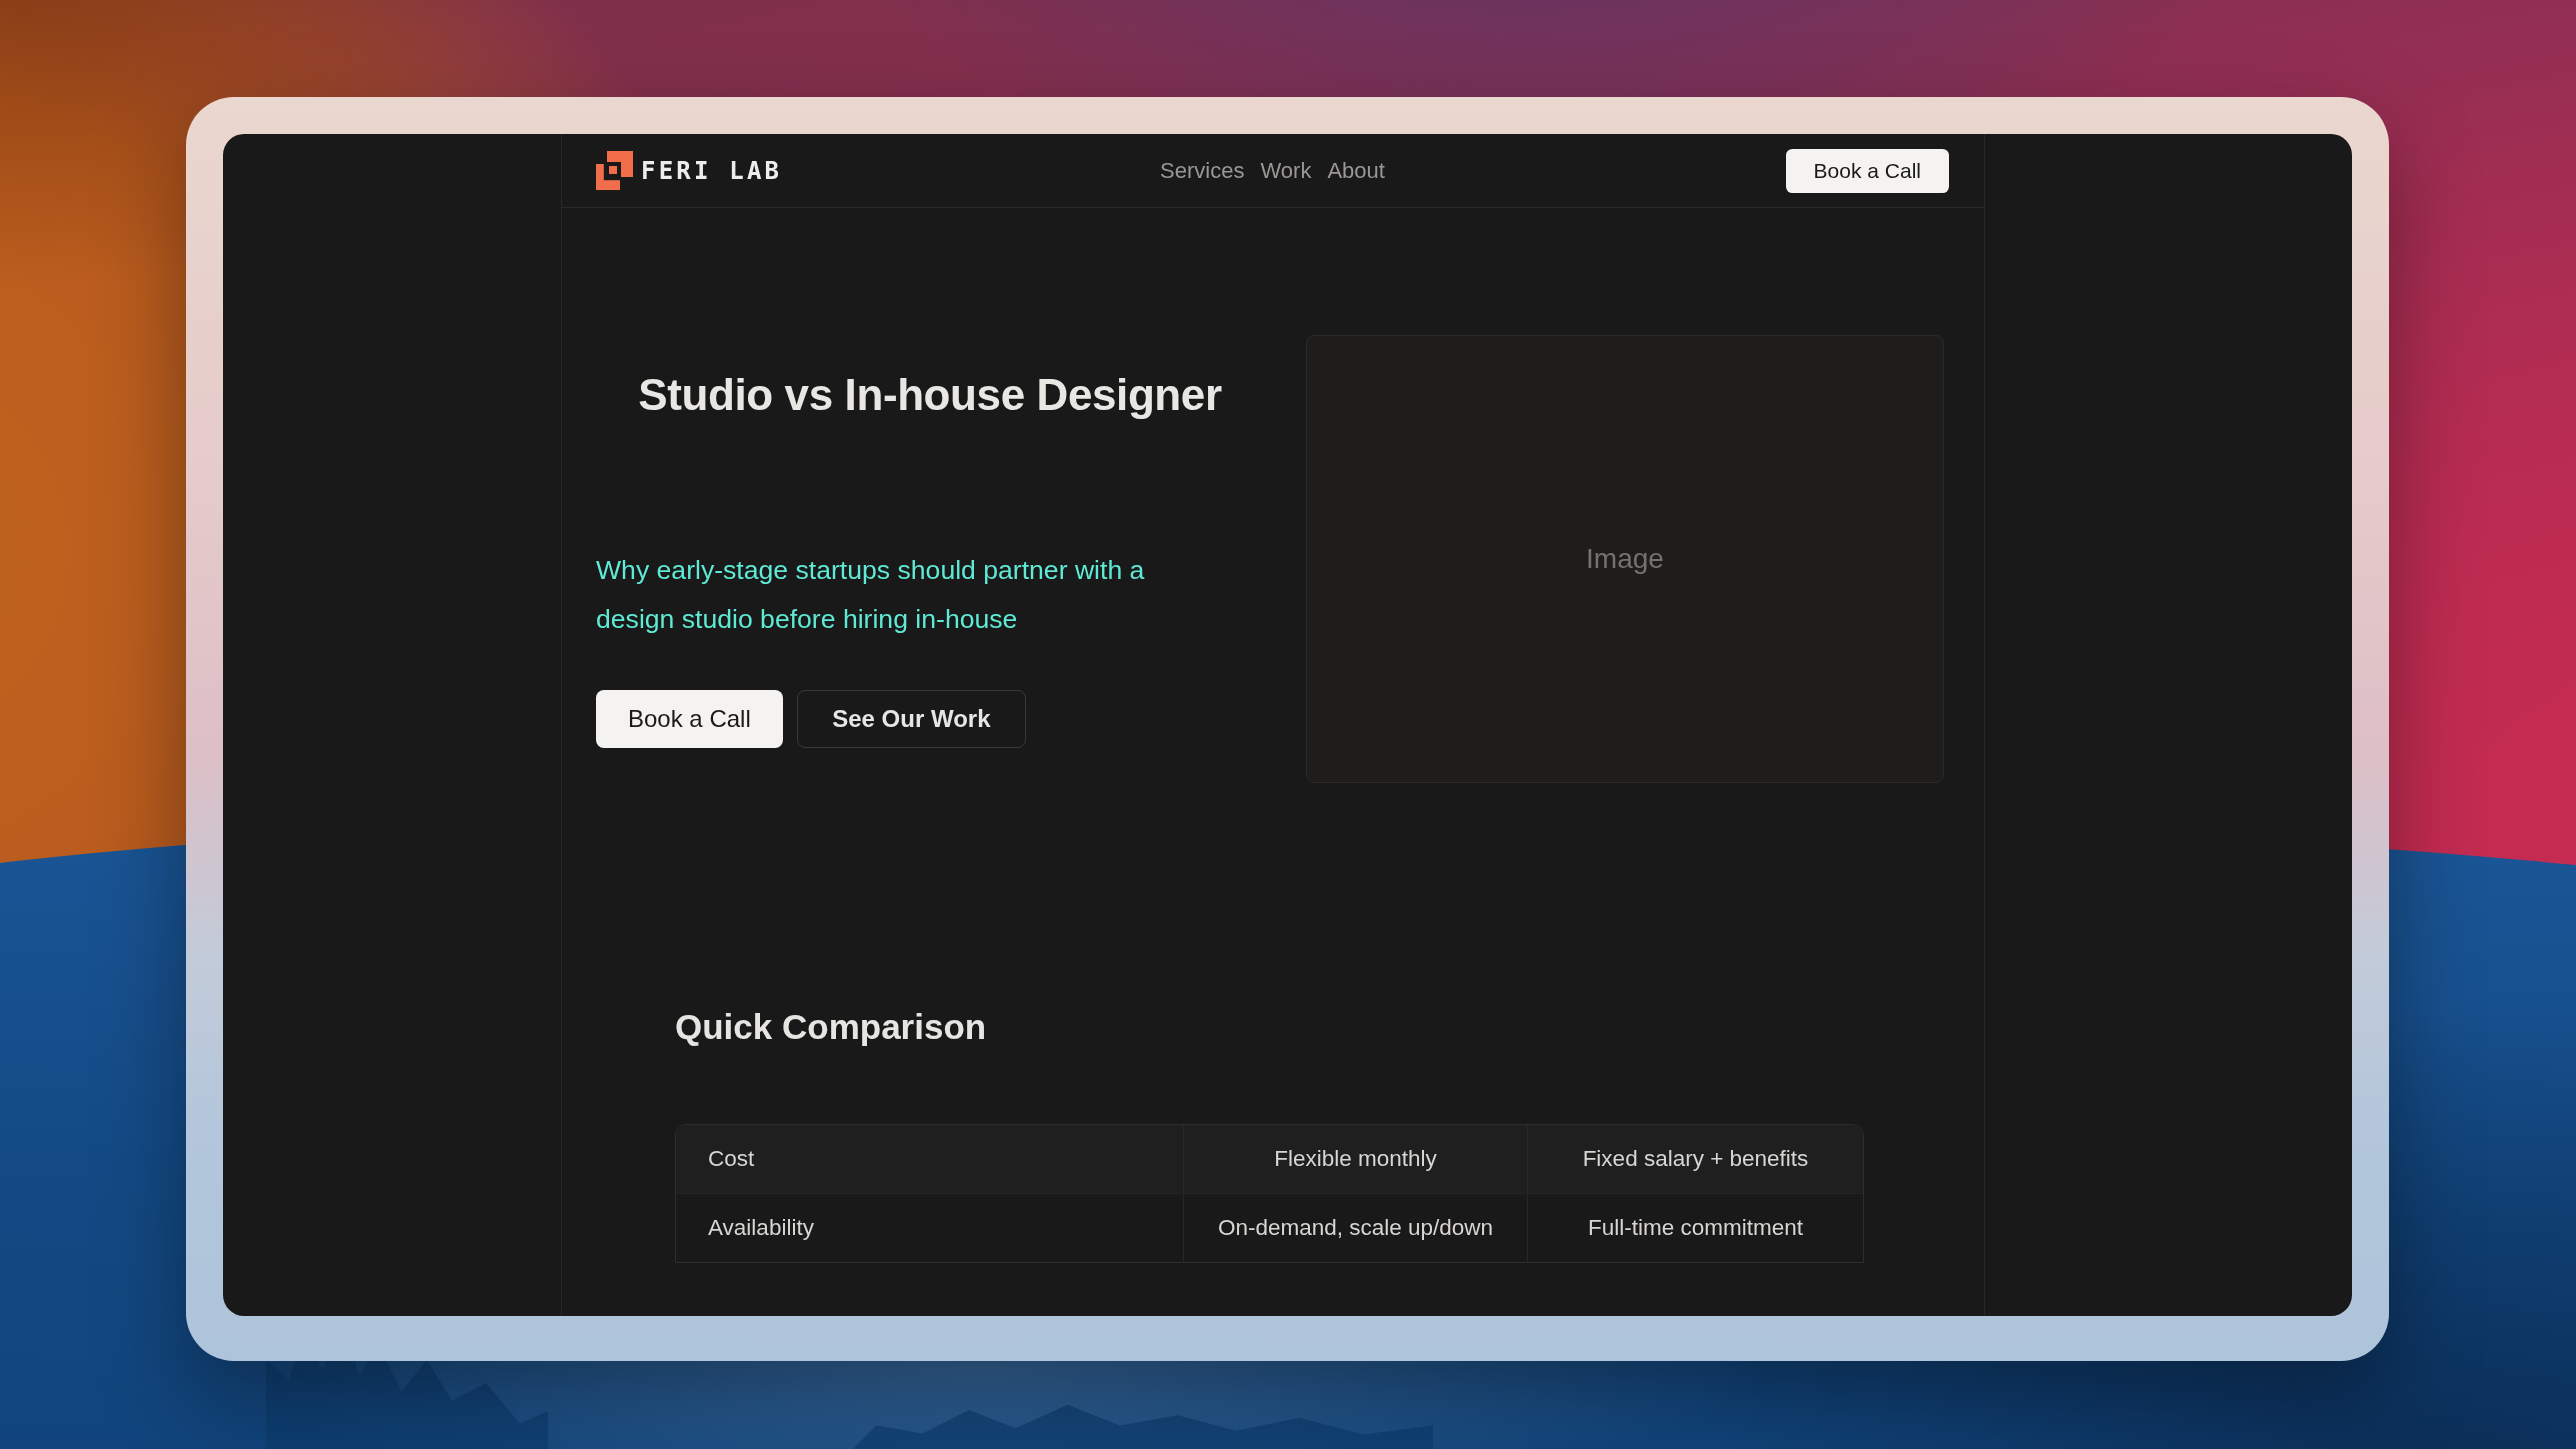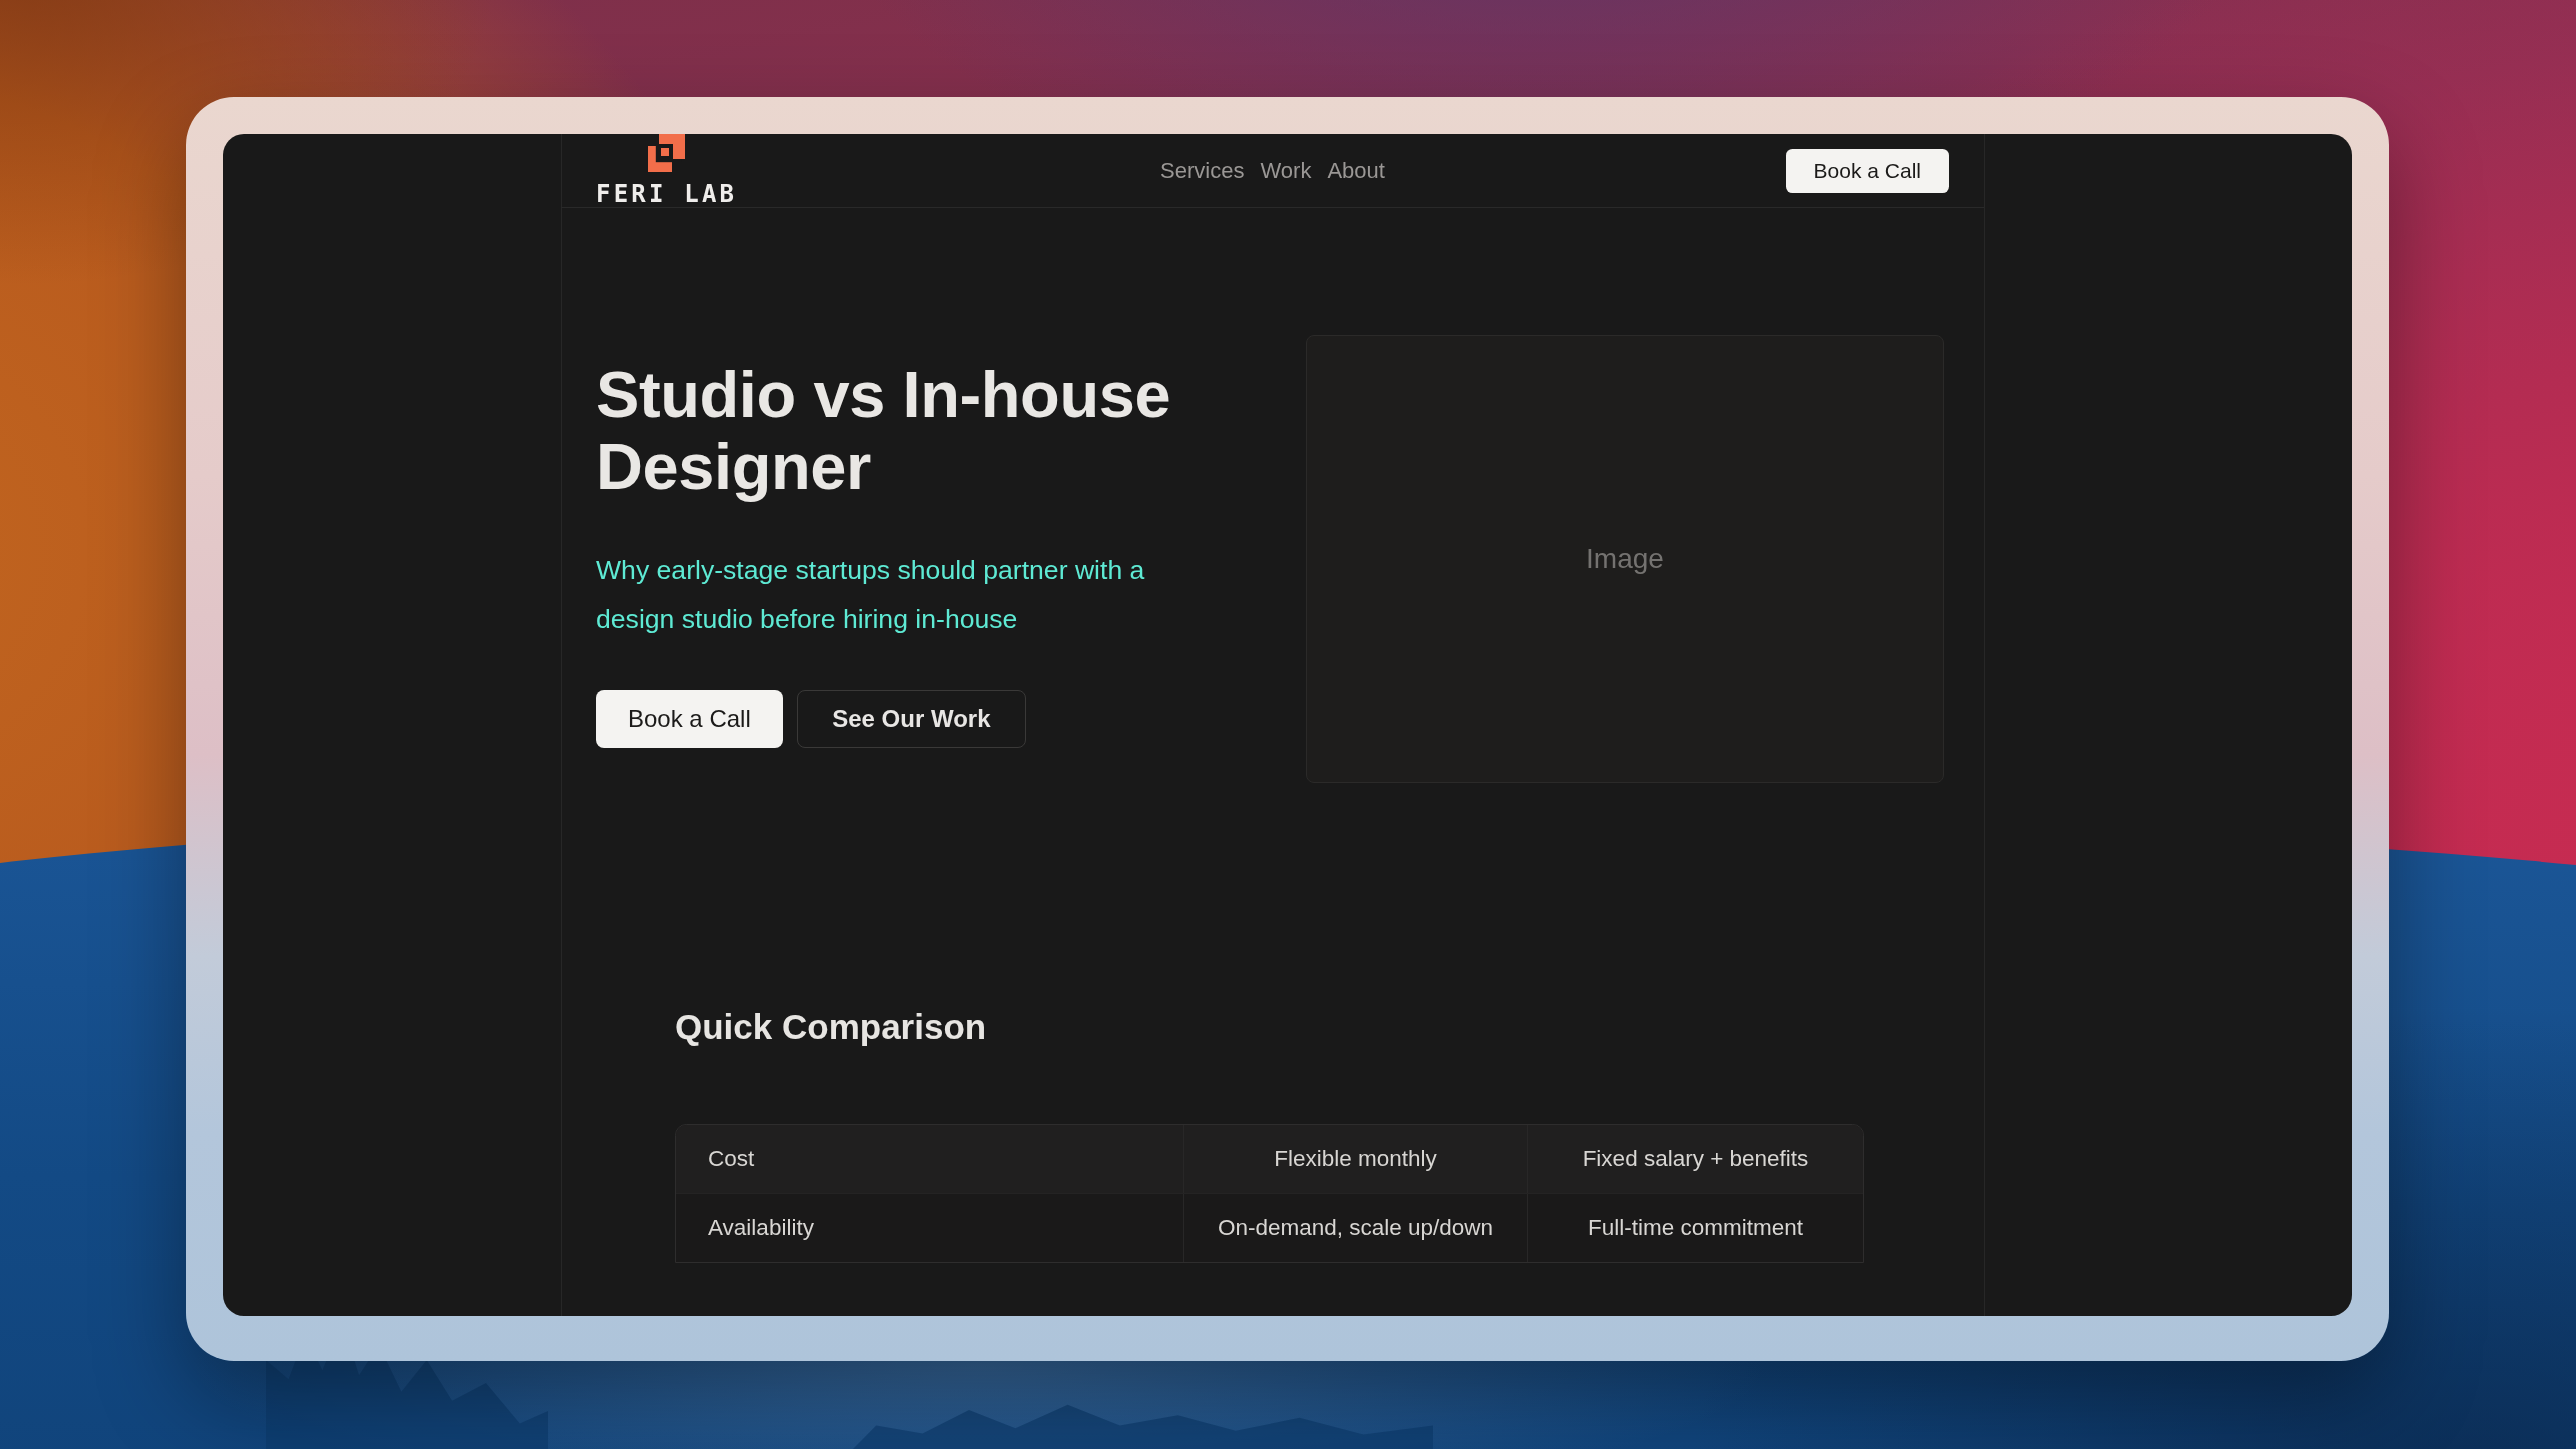--- a/index.html
+++ b/index.html
@@ -48,40 +48,40 @@
     border-radius:21px;overflow:hidden;}
   .col-border{position:absolute;top:0;bottom:0;width:0.8px;background:#272727;}
   .col-border.left{left:338px;}
   .col-border.right{left:1761px;}
 
   
   .content{position:absolute;left:338px;top:0;width:1423px;height:100%;}
 
   header{position:absolute;left:0;top:0;width:100%;height:74px;display:flex;align-items:center;
     padding:0 35px;border-bottom:0.8px solid #292929;}
-  .logo{display:flex;align-items:center;gap:8px;cursor:pointer;flex-direction:column;}
+  .logo{display:flex;align-items:center;gap:8px;cursor:pointer;}
   .logo-icon{position:relative;width:37px;height:39px;flex:0 0 auto;}
   .sq-tr{position:absolute;left:11.3px;top:0;width:26px;height:26px;background:var(--brand-orange);
     box-shadow:-3.2px 3.2px 0 0 var(--page-background);}
   .sq-bl{position:absolute;left:0;top:13px;width:24px;height:26px;background:var(--brand-orange);}
   .sq-c{position:absolute;left:8.9px;top:11.3px;width:16px;height:16px;background:var(--page-background);}
   .sq-ci{position:absolute;left:4px;top:4px;width:8px;height:8px;background:var(--brand-orange);}
   .logo-text{font-family:"DejaVu Sans Mono",monospace;font-weight:bold;font-size:24px;
     letter-spacing:3.2px;color:#efedeb;}
   nav{position:absolute;left:50%;transform:translateX(-50%);display:flex;gap:16px;}
   nav a{font-size:22px;color:#9a9795;text-decoration:none;cursor:pointer;}
 
   .btn{display:inline-flex;align-items:center;justify-content:center;border:none;cursor:pointer;
     font-family:"Liberation Sans",sans-serif;white-space:nowrap;}
   .btn-light{background:var(--primary-button);color:#1b1a19;}
   .btn-header{margin-left:auto;height:44px;padding:0 28px;border-radius:6.4px;font-size:21px;}
 
   
-  .hero-title{position:absolute;left:35px;top:225px;width:668px;font-size:65px;line-height:72px;
-    font-weight:700;letter-spacing:-0.4px;color:#e9e7e4;}
+  .hero-title{position:absolute;left:35px;top:225px;width:668px;font-size:44px;line-height:72px;
+    font-weight:700;letter-spacing:-0.4px;color:#e9e7e4;text-align:center;}
   .hero-sub{position:absolute;left:35px;top:412px;width:596px;font-size:26.6px;line-height:49px;color:#5eead4;}
   .hero-ctas{position:absolute;left:35px;top:556px;display:flex;gap:14.5px;}
   .btn-hero{height:58px;border-radius:8px;font-size:24px;}
   .btn-hero.btn-light{padding:0 32px;}
   .btn-outline{background:transparent;border:0.8px solid #3a3938;color:#e8e6e4;padding:0 34px;font-weight:bold;}
   .img-ph{position:absolute;left:745px;top:201px;width:638px;height:448px;background:#1e1d1c;
     border:0.8px solid #2b2a29;border-radius:8px;display:flex;align-items:center;justify-content:center;}
   .img-ph span{font-size:28px;color:#747270;}
 
   

